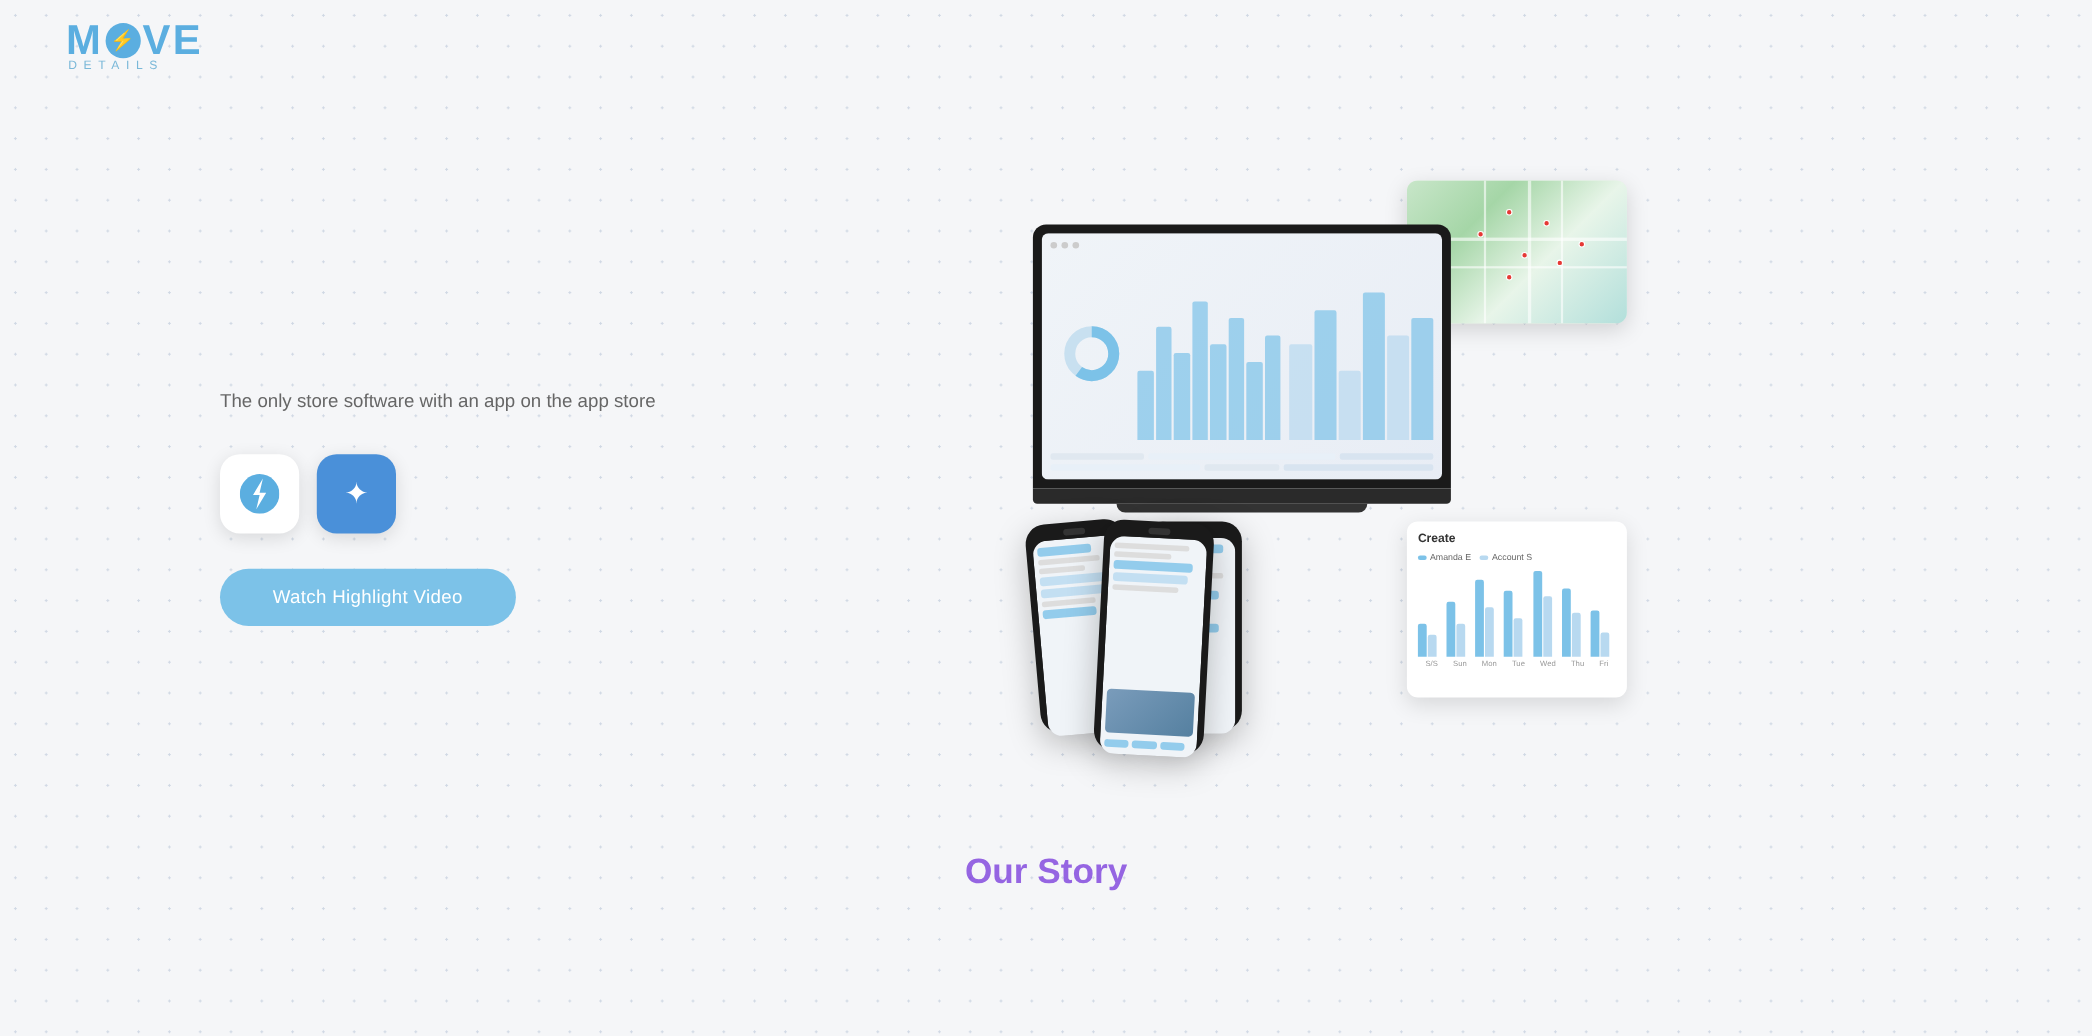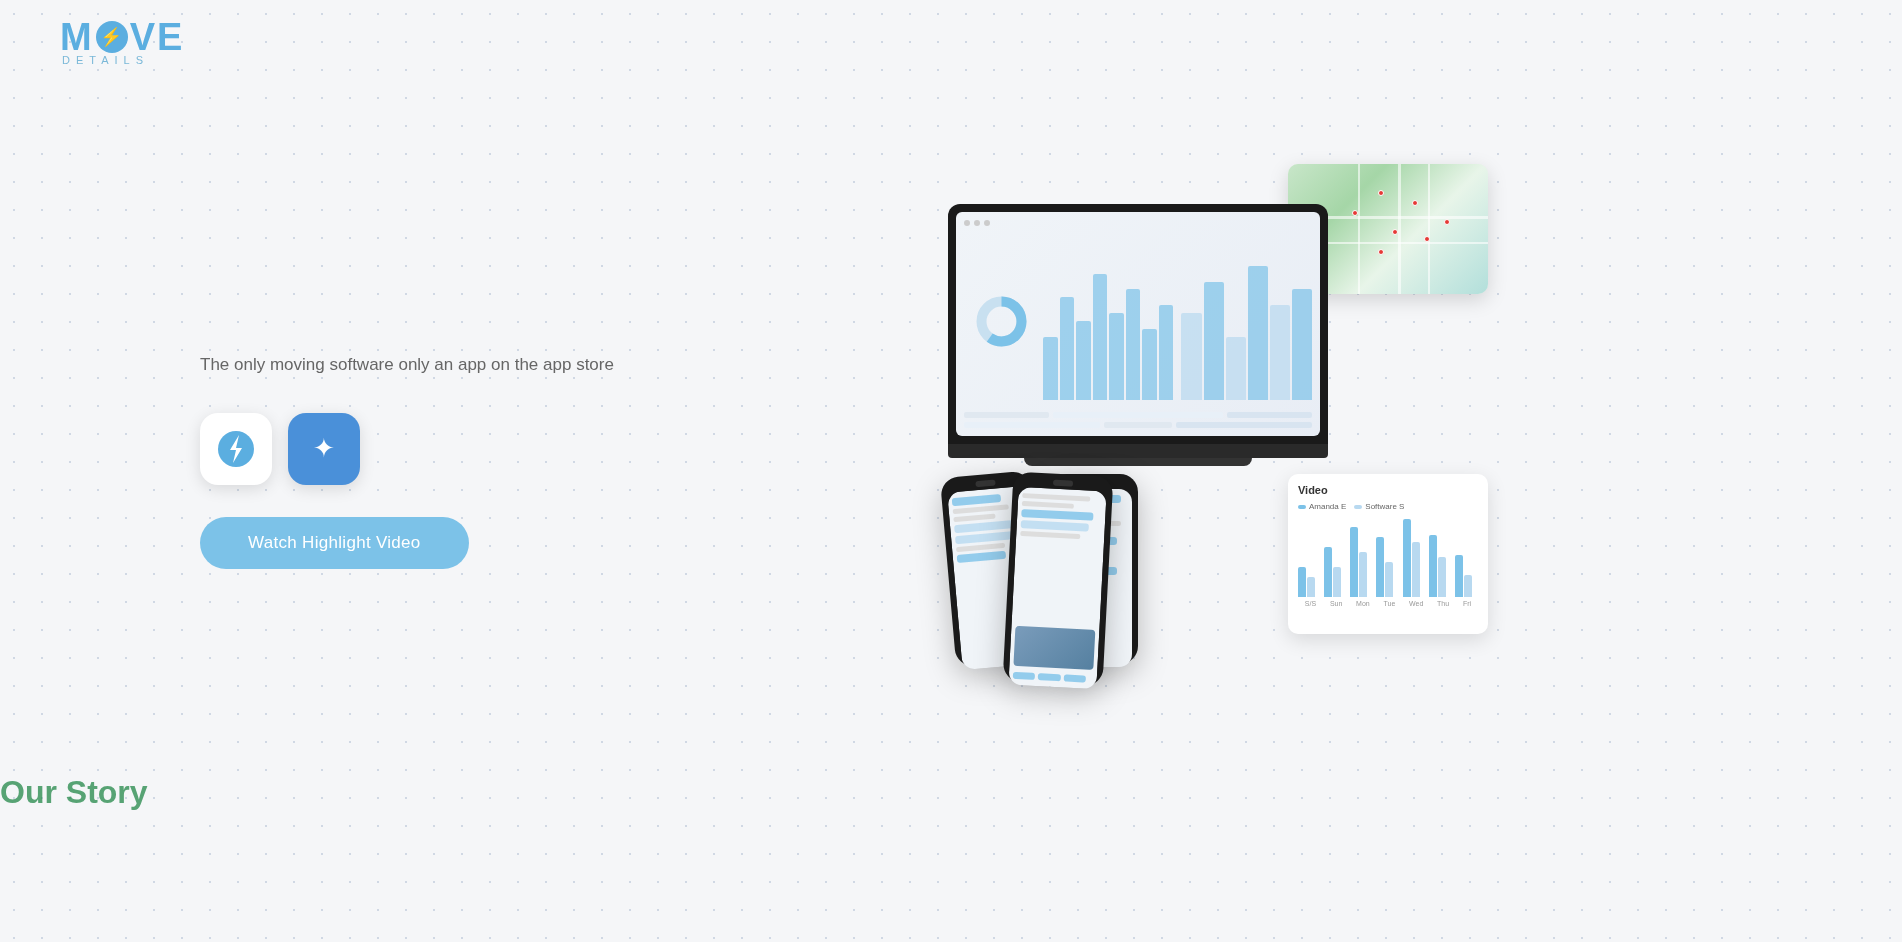--- a/index.html
+++ b/index.html
@@ -419,25 +419,25 @@
     .phone-camera {
       width: 20px;
       height: 6px;
       background: #333;
       border-radius: 3px;
       margin: 0 auto 3px;
     }
 
     
     .bottom-hint {
-      text-align: left;
+      text-align: center;
       padding: 30px 0 10px;
       font-size: 32px;
       font-weight: 800;
-      color: #15803d;
+      color: #6d28d9;
       opacity: 0.7;
     }
   </style>
 </head>
 <body>
 
 <header class="header">
   <div class="logo-container">
     <div class="logo-text">
       <span class="logo-move">M</span>
@@ -446,21 +446,21 @@
     </div>
     <div class="logo-details">DETAILS</div>
   </div>
 </header>
 
 <section class="hero">
   <div class="hero-left">
     <h1 class="hero-title">
       <br>
     </h1>
-    <p class="hero-subtitle">The only moving software only an app on the app store</p>
+    <p class="hero-subtitle">The only store software with an app on the app store</p>
 
     <div class="app-icons">
       <div class="app-icon app-icon-move">
         <svg width="36" height="36" viewBox="0 0 36 36">
           <circle cx="18" cy="18" r="18" fill="#5baee0"></circle>
           <polygon points="21,4 12,19 18,19 15,32 24,17 18,17" fill="white"></polygon>
         </svg>
       </div>
       <div class="app-icon app-icon-store">
         <svg width="40" height="40" viewBox="0 0 40 40">
@@ -538,29 +538,29 @@
                 <div style="height:6px; flex:2; background:#d8e4f0; border-radius:2px;"></div>
               </div>
             </div>
           </div>
         </div>
         <div class="laptop-base"></div>
         <div class="laptop-stand"></div>
       </div>
 
       <div class="calls-overlay">
-        <div class="calls-title">Video</div>
+        <div class="calls-title">Create</div>
         <div class="calls-legend">
           <div class="legend-item">
             <div class="legend-dot" style="background:#7cc2e8;"></div>
             <span>Amanda E</span>
           </div>
           <div class="legend-item">
             <div class="legend-dot" style="background:#b8d9f0;"></div>
-            <span>Software S</span>
+            <span>Account S</span>
           </div>
         </div>
         <div class="calls-chart">
           <div class="calls-bar-group">
             <div class="calls-bar" style="height:30px; background:#7cc2e8;"></div>
             <div class="calls-bar" style="height:20px; background:#b8d9f0;"></div>
           </div>
           <div class="calls-bar-group">
             <div class="calls-bar" style="height:50px; background:#7cc2e8;"></div>
             <div class="calls-bar" style="height:30px; background:#b8d9f0;"></div>

